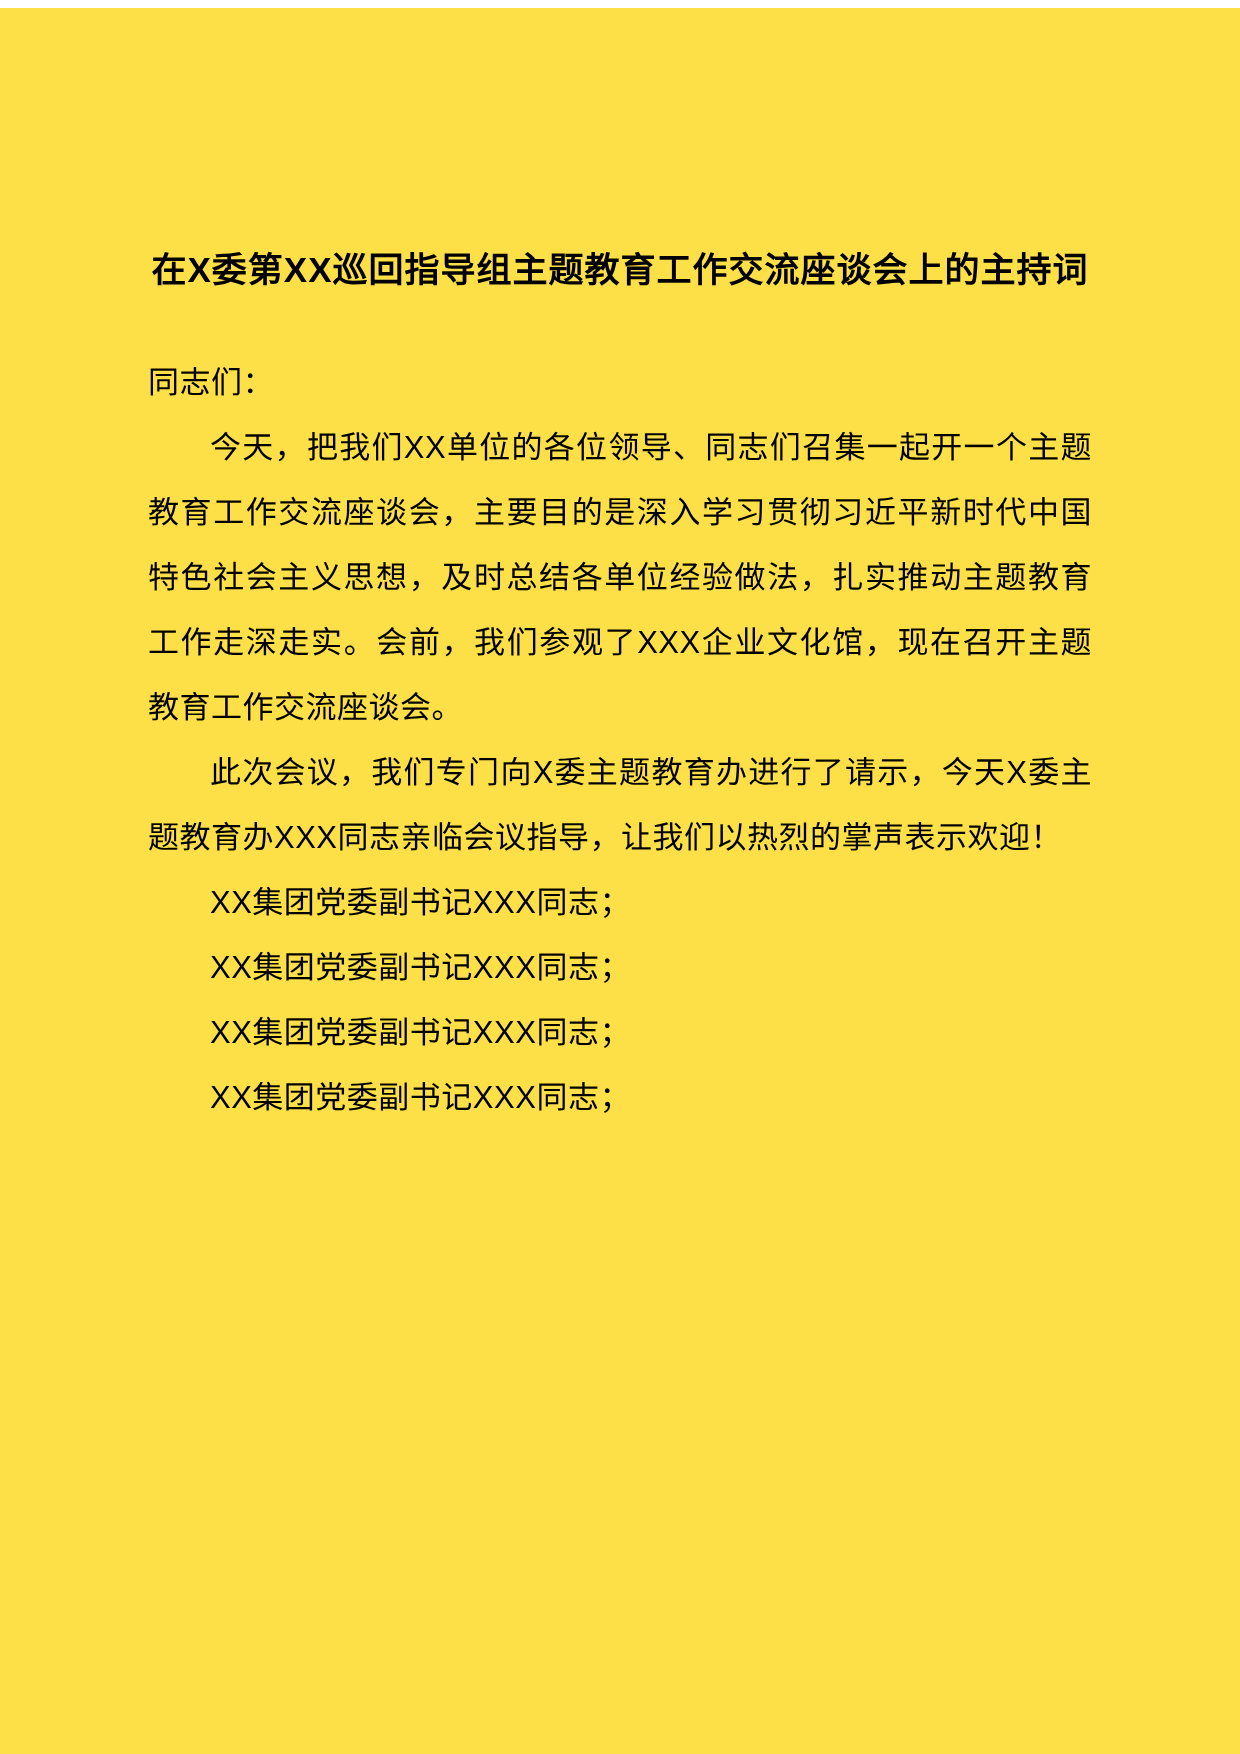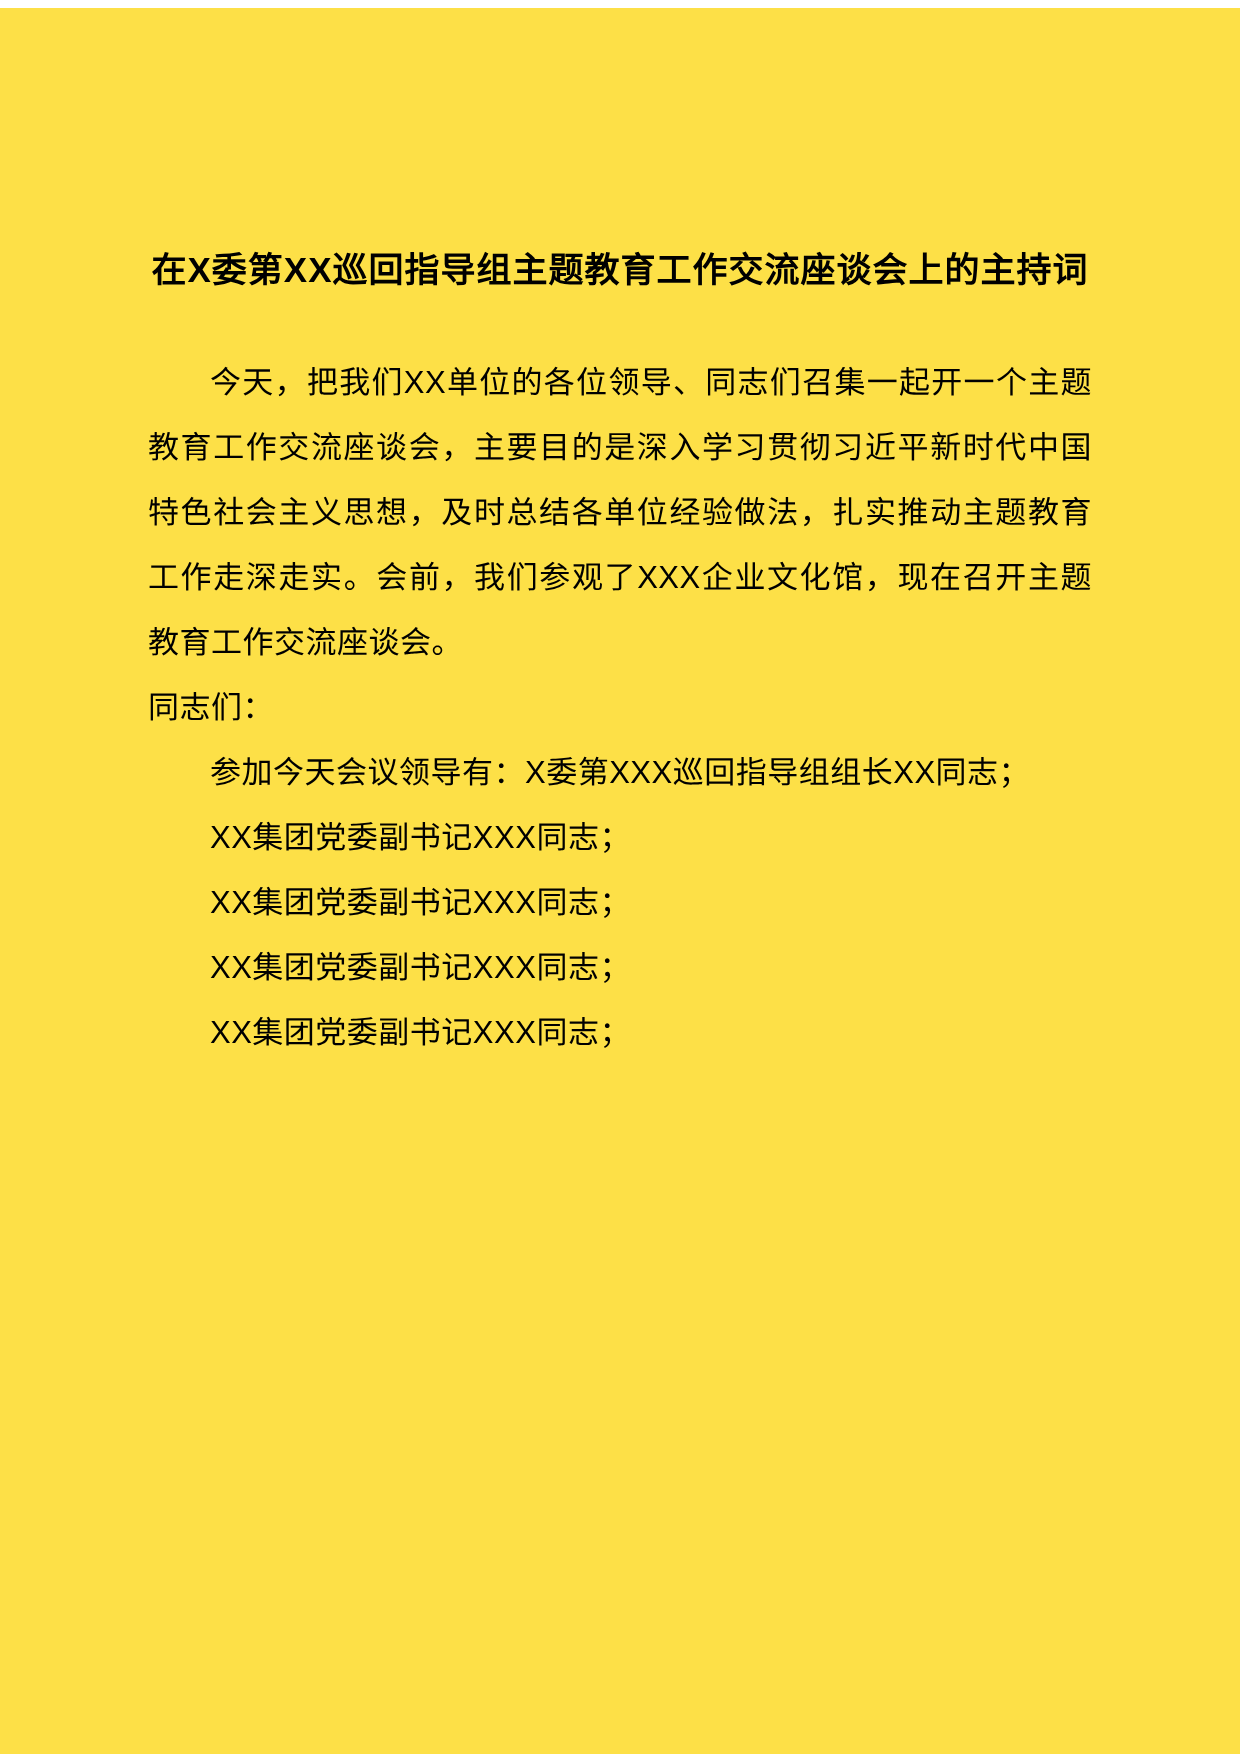--- a/index.html
+++ b/index.html
@@ -41,26 +41,26 @@
   .para.indent {
     text-indent: 2em;
   }
 </style>
 </head>
 <body>
 
 <div class="page">
   <h1 class="doc-title">在X委第XX巡回指导组主题教育工作交流座谈会上的主持词</h1>
 
+  <p class="para">同志们：</p>
+
   <p class="para indent">今天，把我们XX单位的各位领导、同志们召集一起开一个主题教育工作交流座谈会，主要目的是深入学习贯彻习近平新时代中国特色社会主义思想，及时总结各单位经验做法，扎实推动主题教育工作走深走实。会前，我们参观了XXX企业文化馆，现在召开主题教育工作交流座谈会。</p>
 
-  <p class="para">同志们：</p>
+  <p class="para indent">此次会议，我们专门向X委主题教育办进行了请示，今天X委主题教育办XXX同志亲临会议指导，让我们以热烈的掌声表示欢迎！</p>
 
-
-  <p class="para indent">参加今天会议领导有：X委第XXX巡回指导组组长XX同志；</p>
 
 
   <p class="para indent">XX集团党委副书记XXX同志；</p>
 
   <p class="para indent">XX集团党委副书记XXX同志；</p>
 
   <p class="para indent">XX集团党委副书记XXX同志；</p>
 
   <p class="para indent">XX集团党委副书记XXX同志；</p>
 

